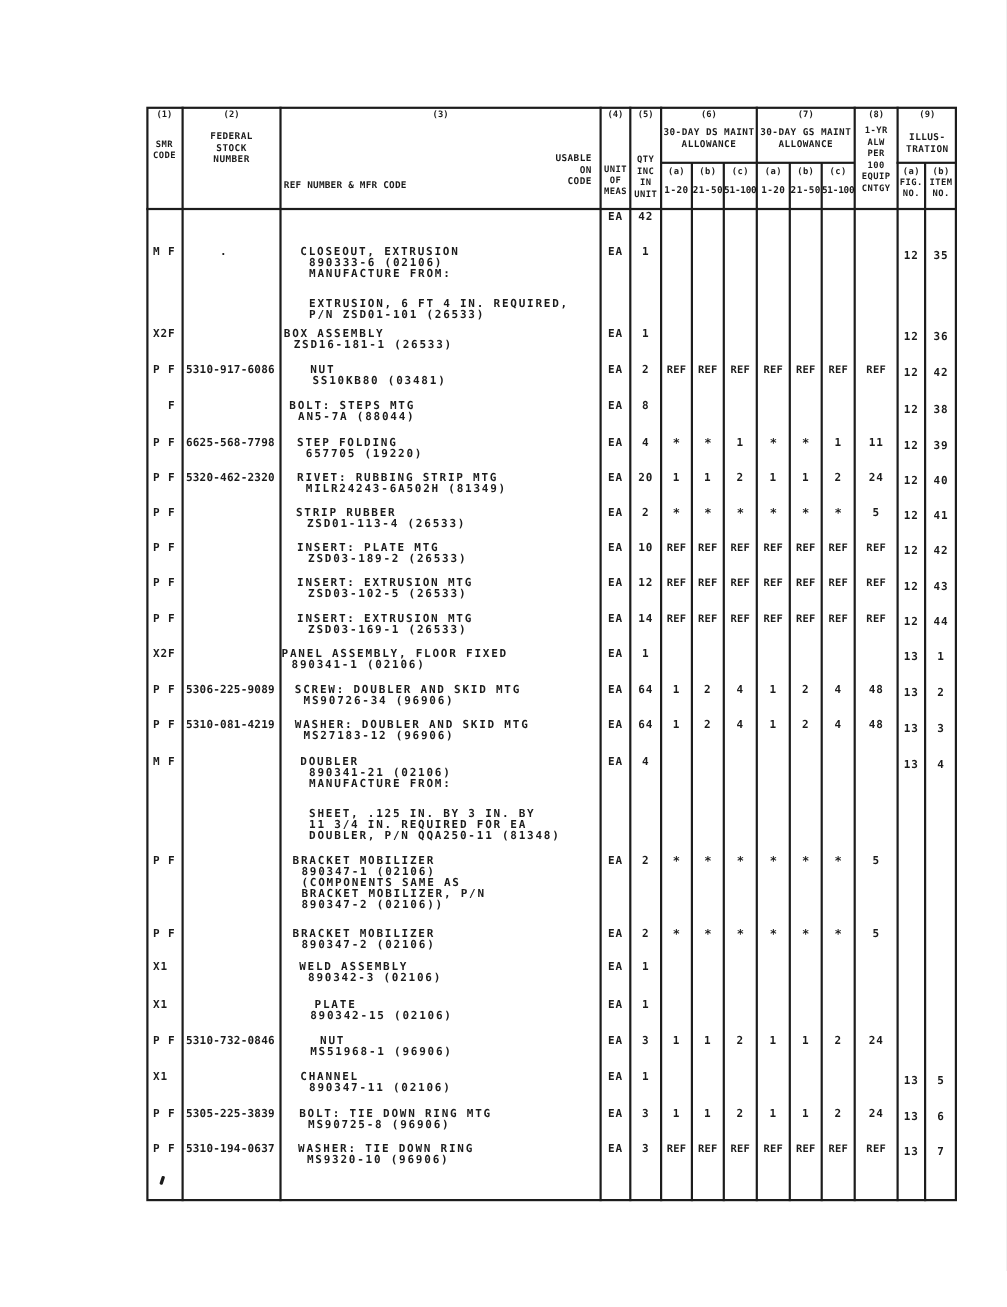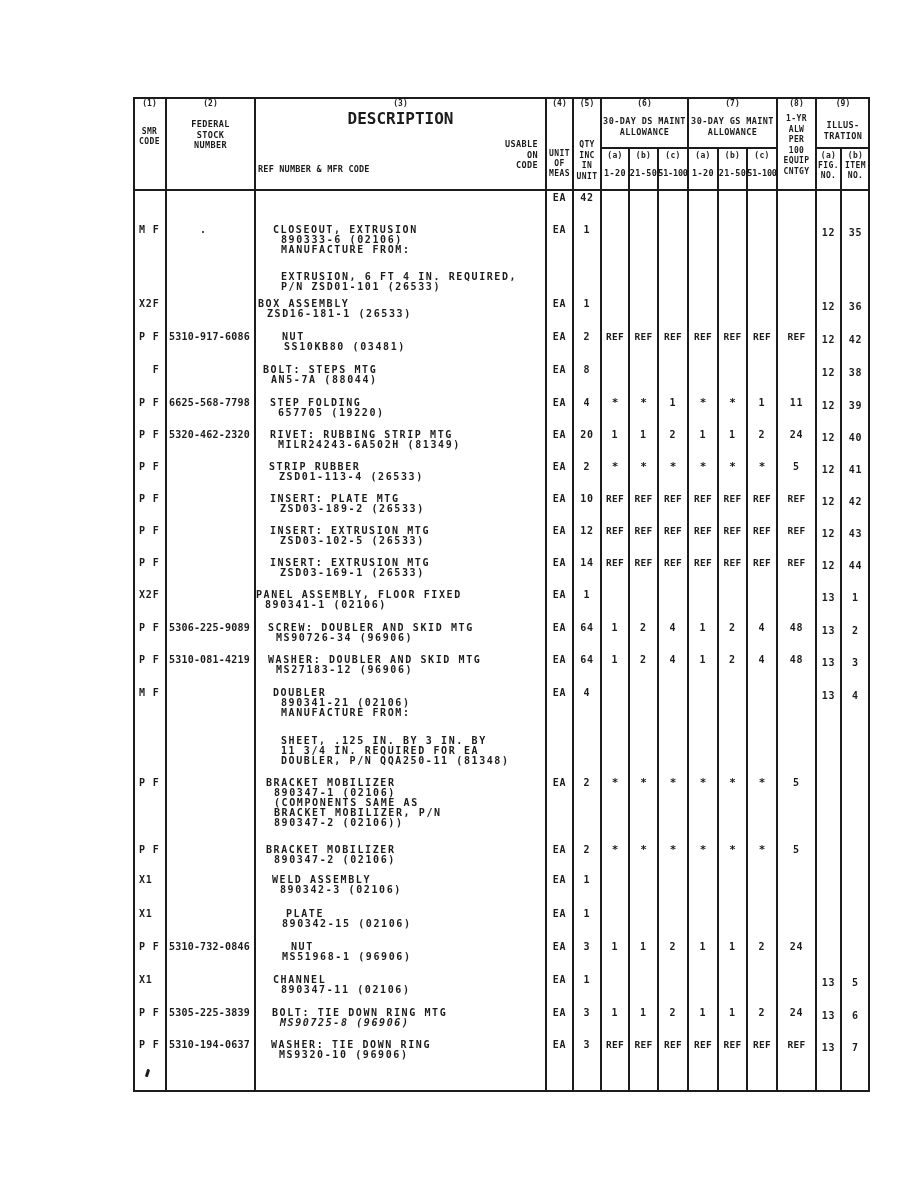--- a/index.html
+++ b/index.html
@@ -66,21 +66,20 @@
   <div class="abs colnum ctr" style="left:601px;top:99px;width:87px;">(6)</div>
   <div class="abs colnum ctr" style="left:688px;top:99px;width:89px;">(7)</div>
   <div class="abs colnum ctr" style="left:777px;top:99px;width:39px;">(8)</div>
   <div class="abs colnum ctr" style="left:816px;top:99px;width:54px;">(9)</div>
 
   <div class="abs hd ctr" style="left:133px;top:127px;width:33px;">SMR
 CODE</div>
   <div class="abs hd ctr" style="left:166px;top:119px;width:89px;font-size:8.5px;line-height:10.5px;">FEDERAL
 STOCK
 NUMBER</div>
-  <div class="abs big-title ctr" style="left:255px;top:109px;width:291px;">DESCRIPTION</div>
   <div class="abs hd" style="left:258px;top:164px;width:200px;font-size:8.5px;letter-spacing:.2px;">REF NUMBER &amp; MFR CODE</div>
   <div class="abs hd rgt" style="left:255px;top:139px;width:283px;font-size:8.5px;line-height:10.5px;">USABLE
 ON
 CODE</div>
   <div class="abs hd ctr" style="left:546px;top:149px;width:27px;">UNIT
 OF
 MEAS</div>
   <div class="abs hd ctr" style="left:573px;top:140px;width:28px;line-height:10.5px;">QTY
 INC
 IN
@@ -396,21 +395,21 @@
         <span class="cell desc" style="left: 281px; top: 11px;">890347-11 (02106)</span>
         <span class="cell num ctr" style="left: 546px; top: 1px; width: 27px;">EA</span>
         <span class="cell num ctr" style="left: 573px; top: 1px; width: 28px;">1</span>
         <span class="cell num ctr" style="left: 816px; top: 4px; width: 25px;">13</span>
         <span class="cell num ctr" style="left: 841px; top: 4px; width: 29px;">5</span>
       </div>
       <div class="trow" style="top: 1007px;">
         <span class="cell num" style="left: 139px; top: 1px;">P F</span>
         <span class="cell fsn" style="left: 169px; top: 1px;">5305-225-3839</span>
         <span class="cell desc" style="left: 272px; top: 1px;">BOLT: TIE DOWN RING MTG</span>
-        <span class="cell desc" style="left: 280px; top: 11px; font-style: italic;">MS90725-8 (96906)</span>
+        <span class="cell desc" style="left: 280px; top: 11px;">MS90725-8 (96906)</span>
         <span class="cell num ctr" style="left: 546px; top: 1px; width: 27px;">EA</span>
         <span class="cell num ctr" style="left: 573px; top: 1px; width: 28px;">3</span>
         <span class="cell num ctr" style="left: 601px; top: 1px; width: 28px;">1</span>
         <span class="cell num ctr" style="left: 629px; top: 1px; width: 29px;">1</span>
         <span class="cell num ctr" style="left: 658px; top: 1px; width: 30px;">2</span>
         <span class="cell num ctr" style="left: 688px; top: 1px; width: 30px;">1</span>
         <span class="cell num ctr" style="left: 718px; top: 1px; width: 29px;">1</span>
         <span class="cell num ctr" style="left: 747px; top: 1px; width: 30px;">2</span>
         <span class="cell num ctr" style="left: 777px; top: 1px; width: 39px;">24</span>
         <span class="cell num ctr" style="left: 816px; top: 4px; width: 25px;">13</span>

